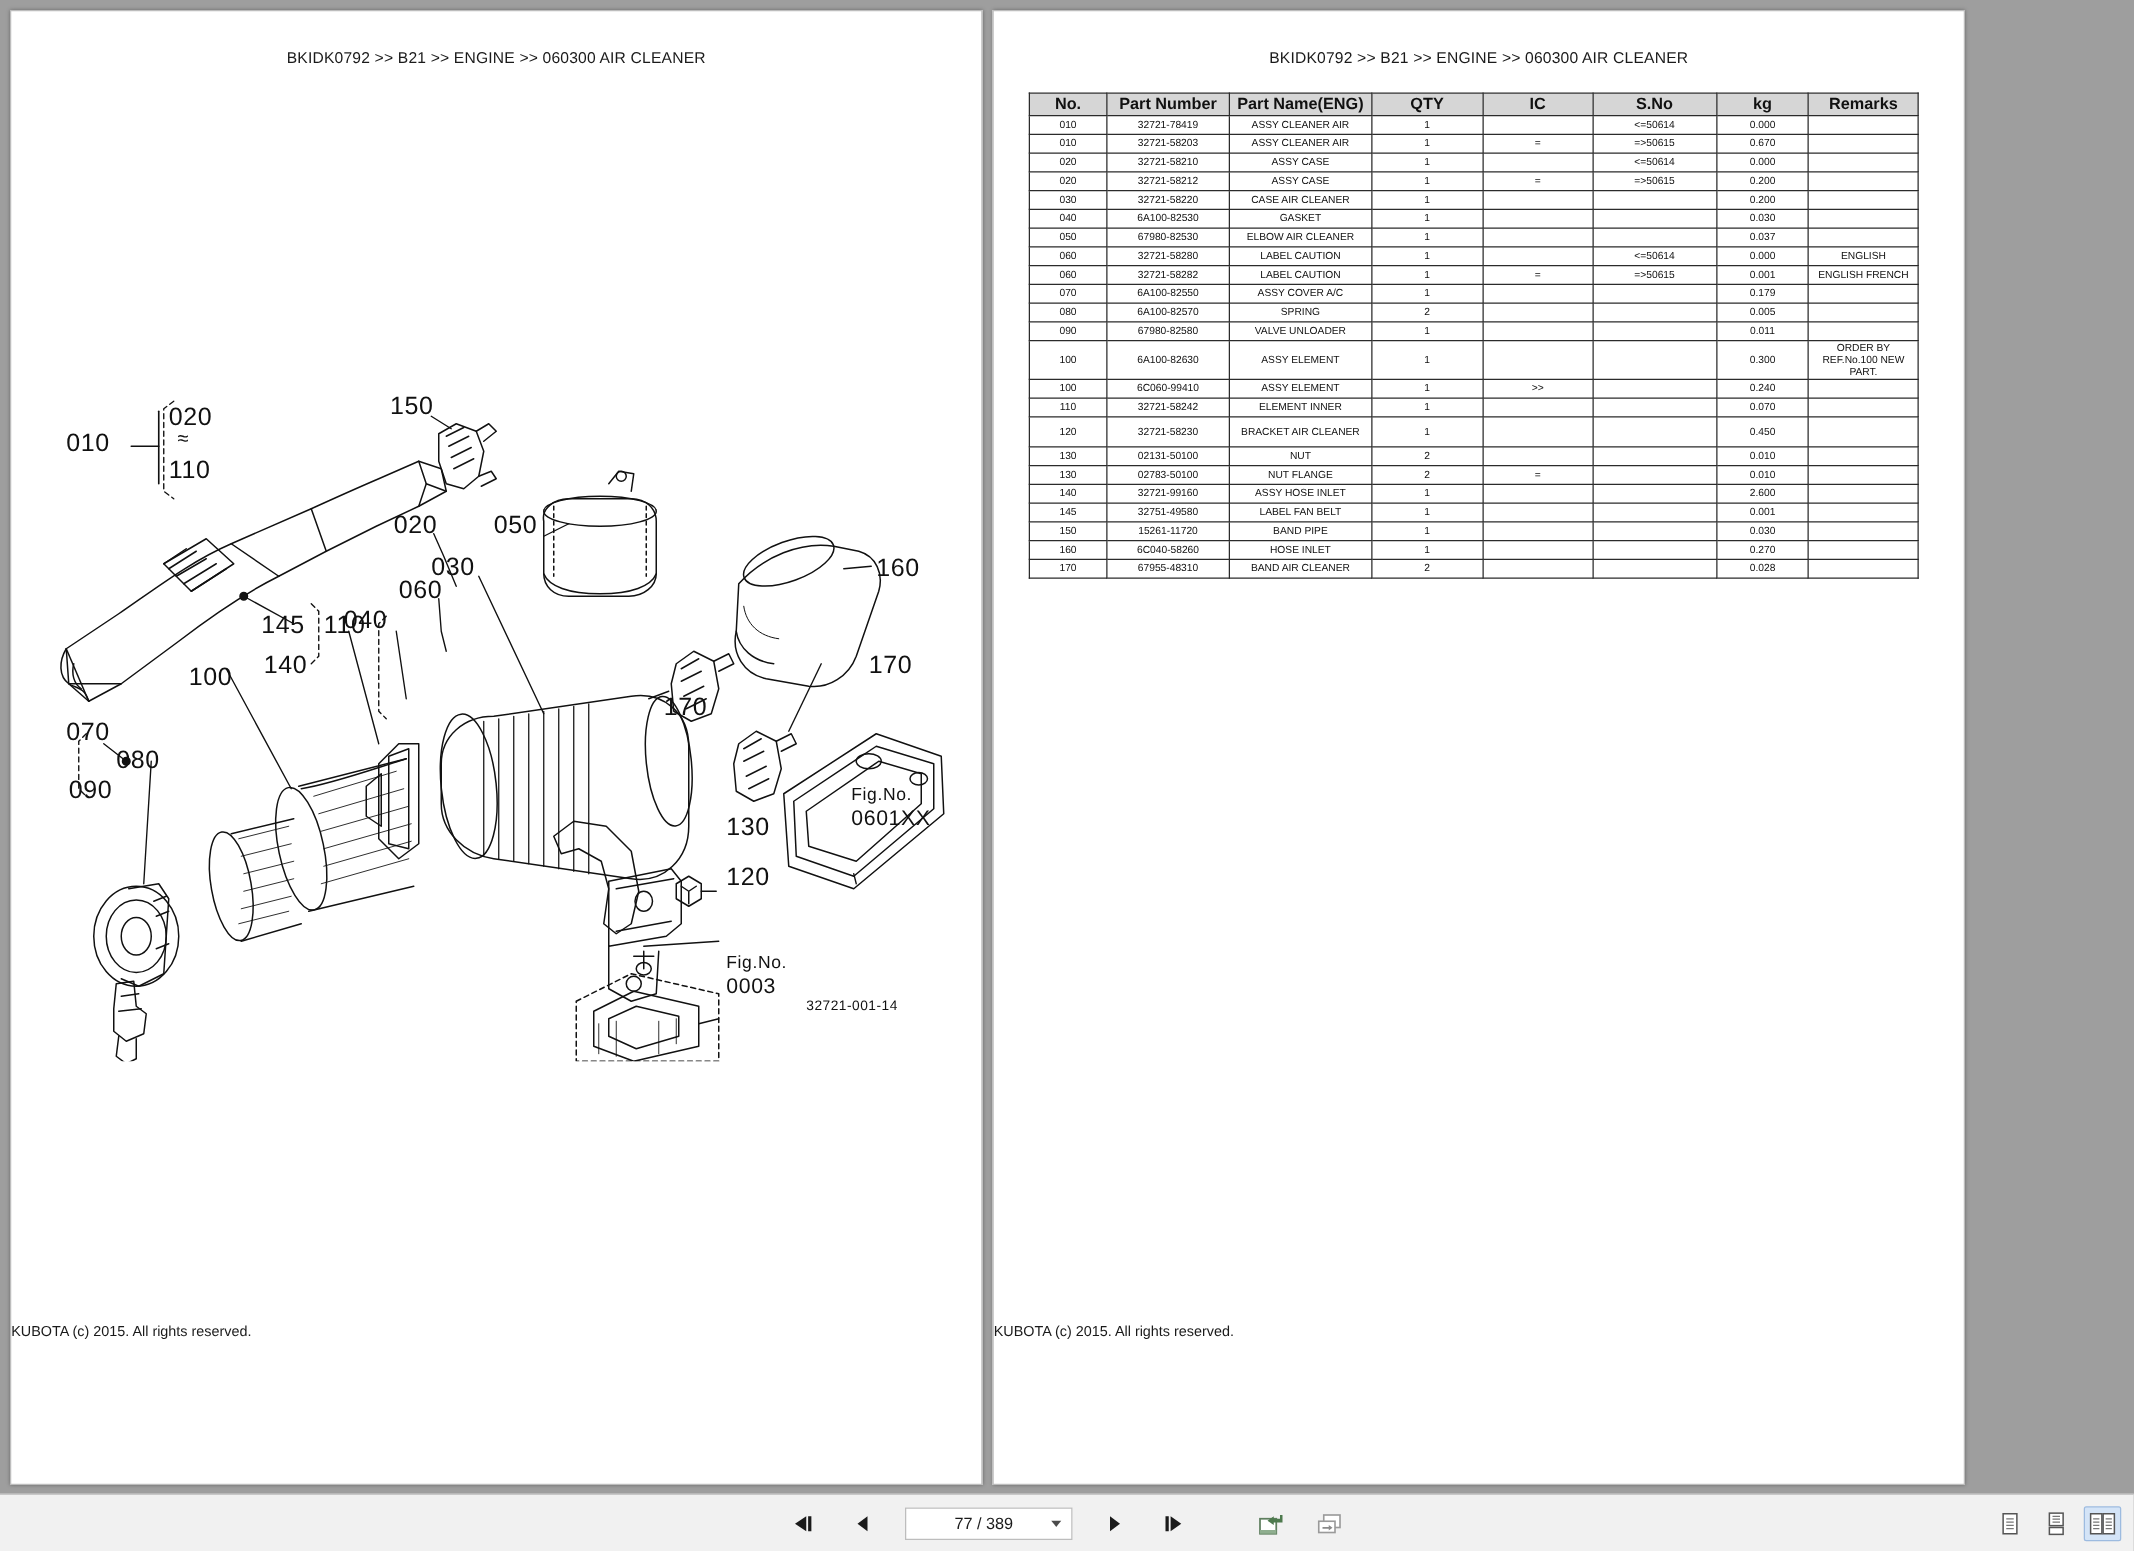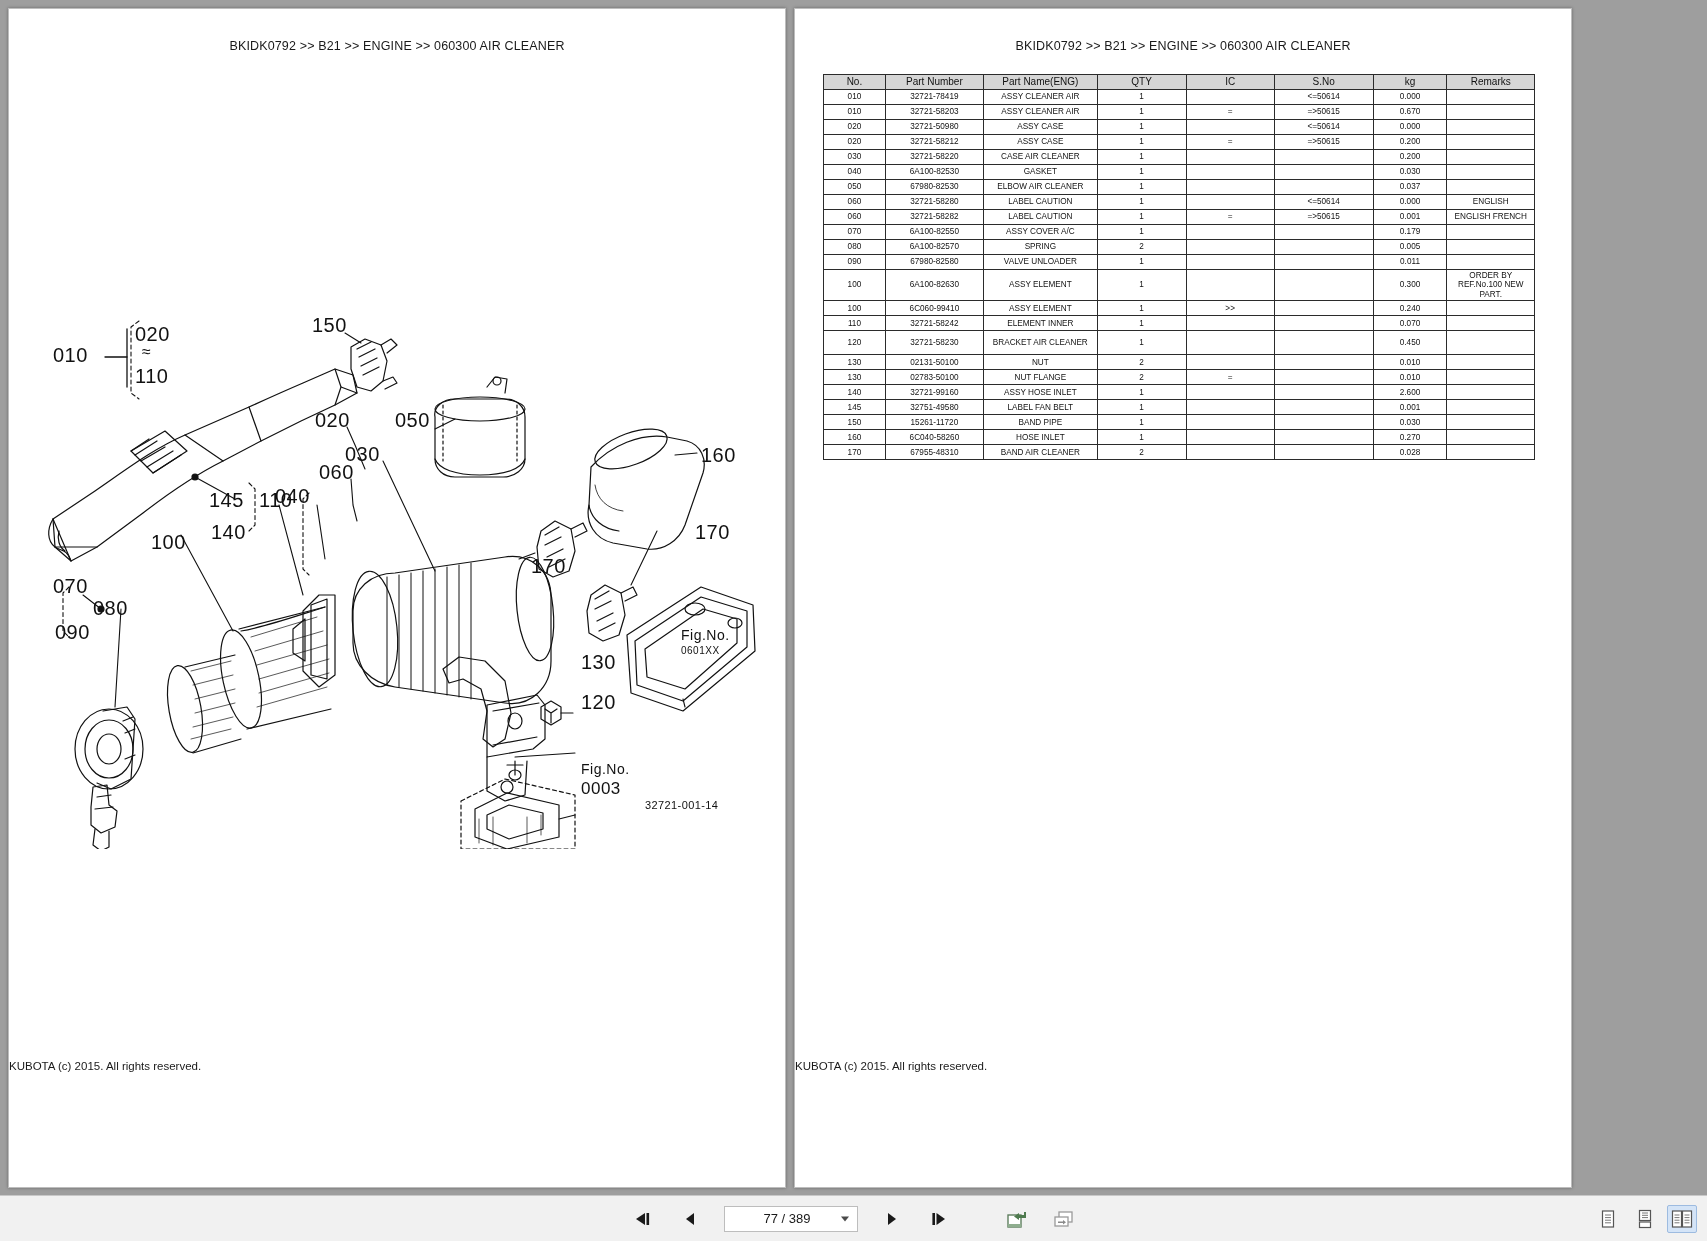--- a/index.html
+++ b/index.html
@@ -61,23 +61,23 @@
   table.parts th, table.parts td {
     border: 1px solid #2b2b2b;
     text-align: center;
     vertical-align: middle;
     padding: 1px 2px;
     line-height: 1.15;
     white-space: normal;
   }
   table.parts thead th {
     background: #d6d6d6;
-    font-weight: normal;
+    font-weight: bold;
     height: 15px;
-    font-size: 10px;
+    font-size: 13px;
     text-align: center;
   }
   table.parts tbody td { height: 15px; }
   table.parts tbody tr.tall td { height: 28px; }
   table.parts tbody tr.tall2 td { height: 24px; }
 
   col.c-no      { width: 8.7%; }
   col.c-part    { width: 13.8%; }
   col.c-name    { width: 16.0%; }
   col.c-qty     { width: 12.5%; }
@@ -348,21 +348,21 @@
         <span style="position:absolute;left:176px;top:212px;">140</span>
         <span style="position:absolute;left:660px;top:212px;">170</span>
         <span style="position:absolute;left:496px;top:246px;">170</span>
         <span style="position:absolute;left:116px;top:222px;">100</span>
         <span style="position:absolute;left:18px;top:266px;">070</span>
         <span style="position:absolute;left:58px;top:288px;">080</span>
         <span style="position:absolute;left:20px;top:312px;">090</span>
         <span style="position:absolute;left:546px;top:342px;">130</span>
         <span style="position:absolute;left:546px;top:382px;">120</span>
         <span style="position:absolute;left:646px;top:318px;font-size:14px;">Fig.No.</span>
-        <span style="position:absolute;left:646px;top:336px;font-size:10px;">0601XX</span>
+        <span style="position:absolute;left:646px;top:336px;font-size:17px;">0601XX</span>
         <span style="position:absolute;left:546px;top:452px;font-size:14px;">Fig.No.</span>
         <span style="position:absolute;left:546px;top:470px;font-size:17px;">0003</span>
       </div>
     </div>
 
     <div class="dwg-no">32721-001-14</div>
 
     <div class="page-footer">KUBOTA (c) 2015. All rights reserved.</div>
   </div>
 
@@ -409,21 +409,21 @@
               <td>32721-58203</td>
               <td>ASSY CLEANER AIR</td>
               <td>1</td>
               <td>=</td>
               <td>=&gt;50615</td>
               <td>0.670</td>
               <td></td>
             </tr>
             <tr>
               <td>020</td>
-              <td>32721-50980</td>
+              <td>32721-58210</td>
               <td>ASSY CASE</td>
               <td>1</td>
               <td></td>
               <td>&lt;=50614</td>
               <td>0.000</td>
               <td></td>
             </tr>
             <tr>
               <td>020</td>
               <td>32721-58212</td>

